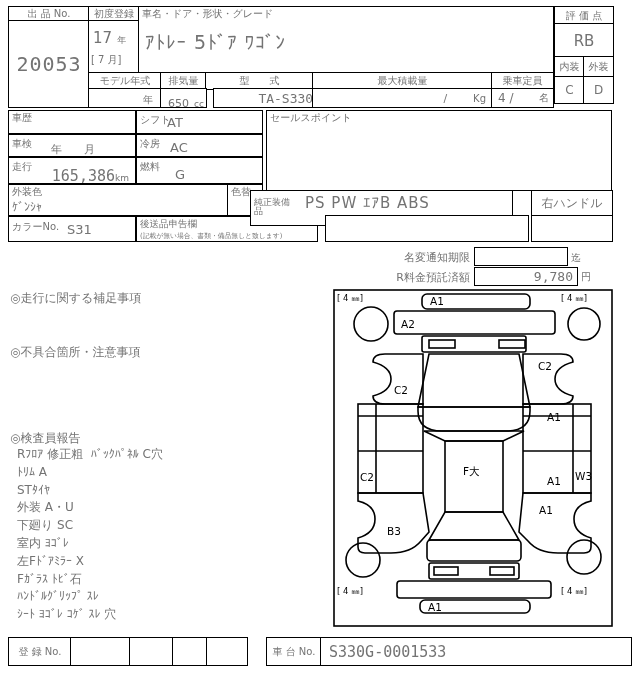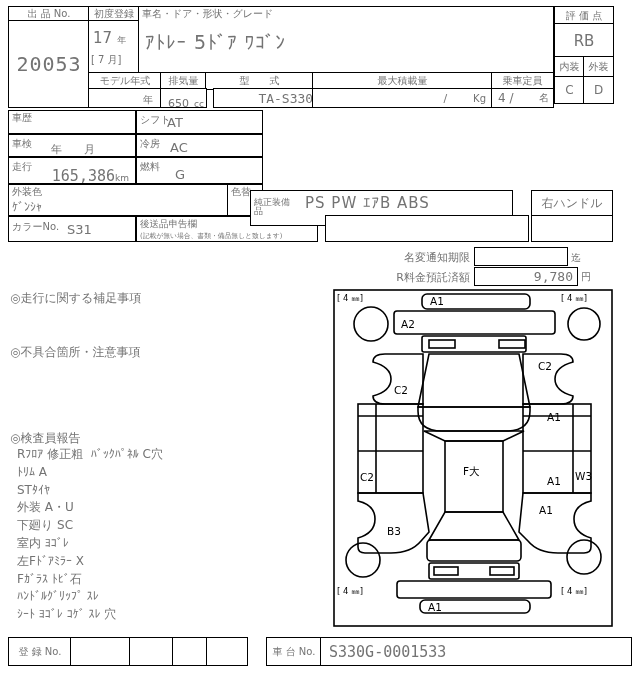--- a/index.html
+++ b/index.html
@@ -106,20 +106,23 @@
 
   <div class="c" style="left:8px;top:216px;width:128px;height:26px;">
     <span class="t s10" style="left:3px;top:3px;">カラーNo.</span>
     <span class="t s13" style="left:58px;top:5px;">S31</span>
   </div>
   <div class="c" style="left:136px;top:216px;width:182px;height:26px;">
     <div class="t" style="left:3px;top:1px;font-size:9.5px;">後送品申告欄</div>
     <div class="t s7" style="left:3px;top:14px;white-space:nowrap;">(記載が無い場合、書類・備品無しと致します)</div>
   </div>
 
+  <div class="c" style="left:266px;top:110px;width:346px;height:81px;">
+    <div class="lbl">セールスポイント</div>
+  </div>
   <div class="c" style="left:250px;top:190px;width:263px;height:36px;">
     <span class="t s9" style="left:3px;top:7px;width:44px;line-height:1;">純正装備品</span>
     <span class="t s15" style="left:54px;top:3px;letter-spacing:1px;">PS PW ｴｱB ABS</span>
   </div>
   <div class="c ctr s12" style="left:531px;top:190px;width:82px;height:26px;">右ハンドル</div>
   <div class="c" style="left:325px;top:215px;width:204px;height:27px;"></div>
   <div class="c" style="left:531px;top:215px;width:82px;height:27px;"></div>
 
   <div class="t s11 rt" style="left:355px;top:250px;width:115px;">名変通知期限</div>
   <div class="c" style="left:474px;top:247px;width:94px;height:19px;"></div>

